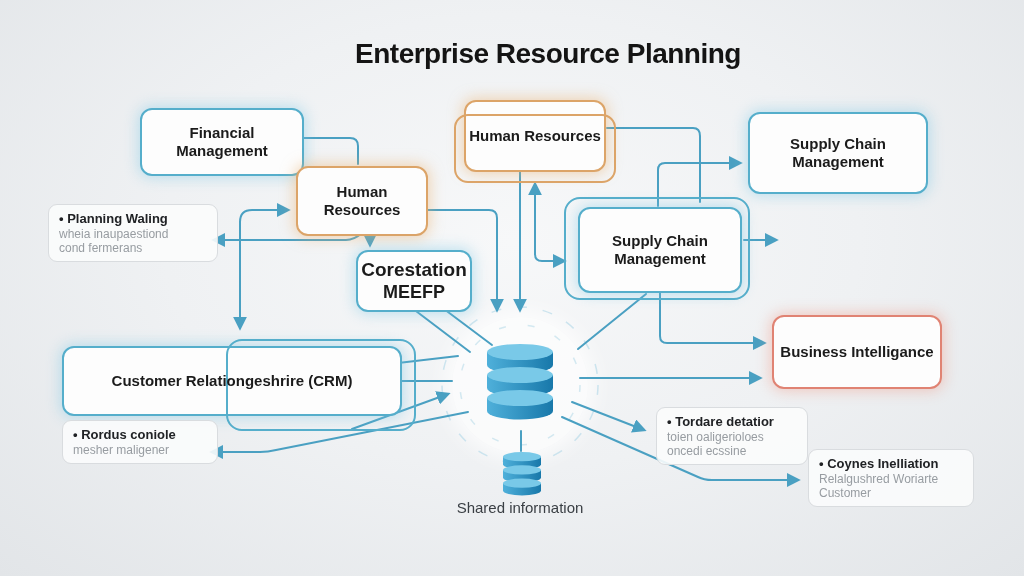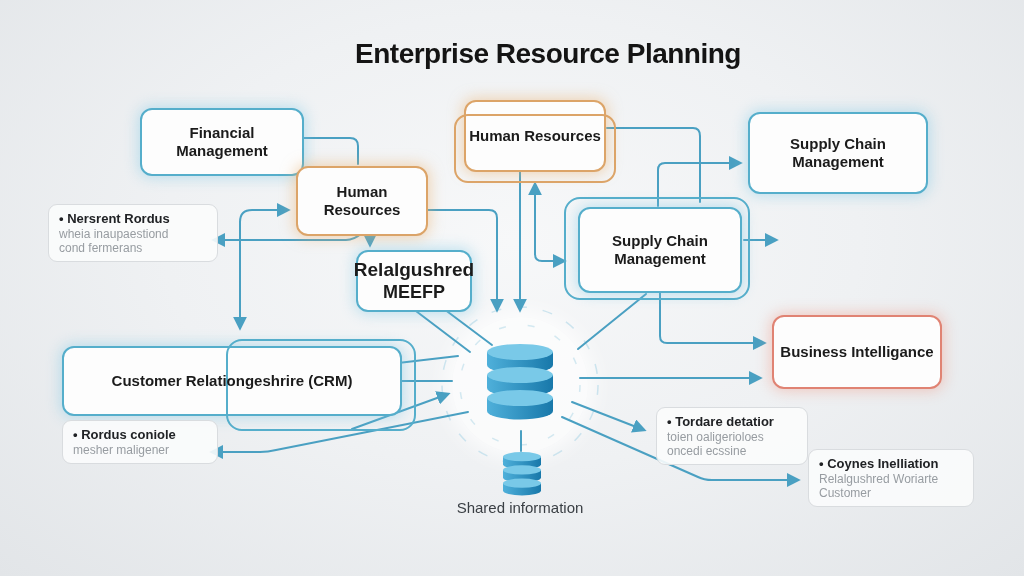--- a/index.html
+++ b/index.html
@@ -112,34 +112,34 @@
 
   <div class="box teal fs20" id="scm-top">
     <span>Supply Chain Management</span>
   </div>
 
   <div class="box teal fs20" id="scm-mid">
     <span>Supply Chain Management</span>
   </div>
 
   <div class="box teal fs19" id="corestation">
-    <span>Relalgushred</span>
+    <span>Corestation</span>
     <span class="sub">MEEFP</span>
   </div>
 
   <div class="box teal fs20" id="crm">
     <span>Customer Relationgeshrire (CRM)</span>
   </div>
 
   <div class="box red fs20" id="business-intel">
     <span>Business Intelligance</span>
   </div>
 
   <div class="note" id="note-nersrent">
-    <div class="t"><span>•</span> <span>Nersrent Rordus</span></div>
+    <div class="t"><span>•</span> <span>Planning Waling</span></div>
     <div class="l">wheia inaupaestiond</div>
     <div class="l">cond fermerans</div>
   </div>
 
 
   <div class="note" id="note-rordus">
     <div class="t"><span>•</span> <span>Rordus coniole</span></div>
     <div class="l">mesher maligener</div>
   </div>
 

